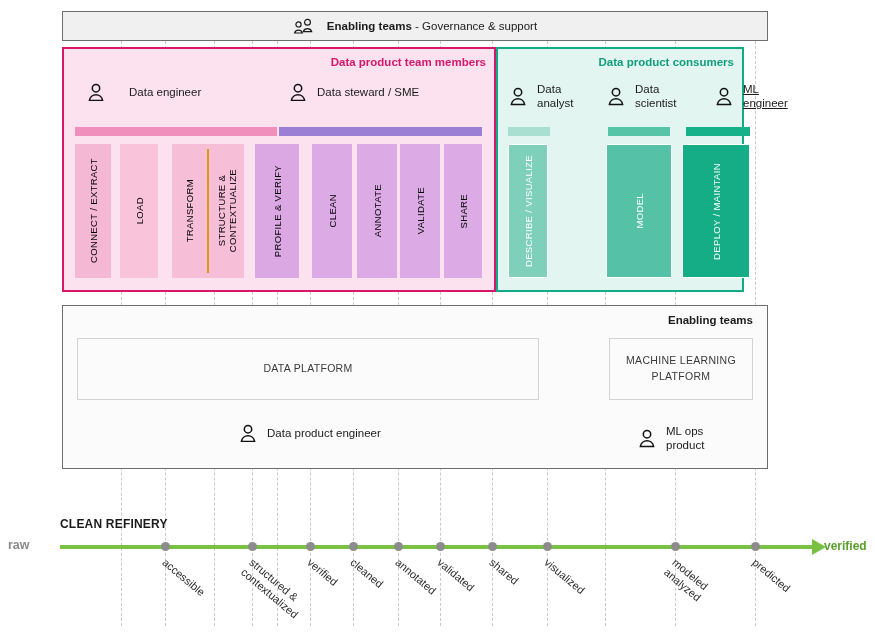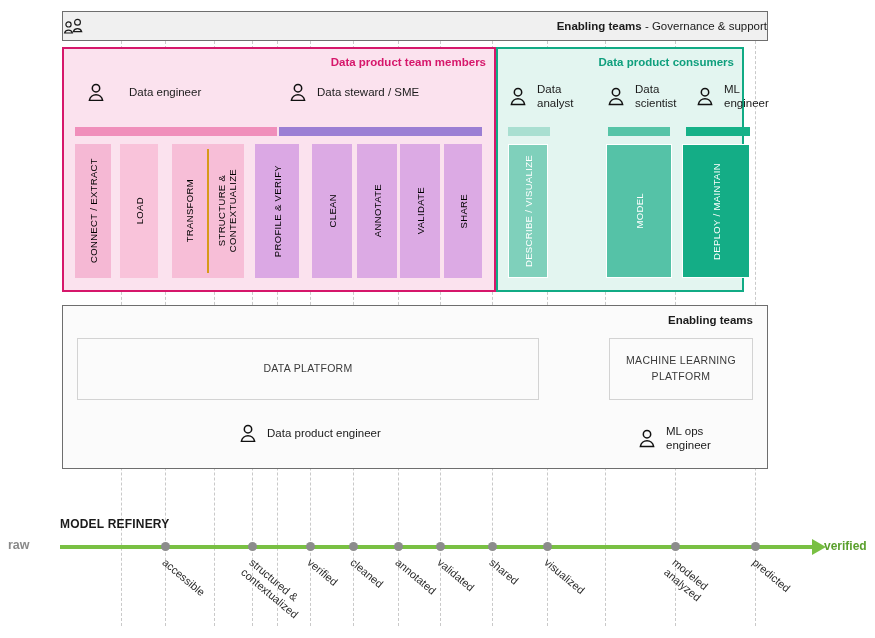--- a/index.html
+++ b/index.html
@@ -19,21 +19,21 @@
     width:0;
     border-left:1px dashed #c9c9c9;
     top:36px; height:590px;
     z-index:0;
   }
 
   
   #enabling-banner {
     position:absolute; left:62px; top:11px; width:706px; height:30px;
     background:#f0f0f0; border:1.5px solid #6e6e6e;
-    display:flex; align-items:center; justify-content:space-between;
+    display:flex; align-items:center; justify-content:center;
     z-index:5;
   }
   #enabling-banner .txt { font-size:11.5px; color:#1b1b1b; white-space:nowrap; }
   #enabling-banner .txt b { font-weight:bold; }
   .ic-two { margin-right:12px; display:flex; align-items:flex-end; }
 
   
   #pink-zone {
     position:absolute; left:62px; top:47px; width:434px; height:245px;
     background:#fbe2ee; border:2px solid #d6176b; z-index:3;
@@ -233,21 +233,21 @@
       <div class="role" style="left:606px;top:82px;">
         <span>
           <svg width="20" height="18.400000000000002" viewBox="0 0 20 18">
             <circle cx="10" cy="5" r="3.7" fill="none" stroke="#111" stroke-width="1.5"></circle>
             <path d="M3.4 17.2 A6.7 6.7 0 0 1 16.6 17.2 Z" fill="none" stroke="#111" stroke-width="1.5"></path>
           </svg>
         </span>
         <span class="lbl">Data
 scientist</span>
       </div>
-      <div class="role" style="left:695px;top:82px;">
+      <div class="role" style="left:714px;top:82px;text-decoration:underline;">
         <span>
           <svg width="20" height="18.400000000000002" viewBox="0 0 20 18">
             <circle cx="10" cy="5" r="3.7" fill="none" stroke="#111" stroke-width="1.5"></circle>
             <path d="M3.4 17.2 A6.7 6.7 0 0 1 16.6 17.2 Z" fill="none" stroke="#111" stroke-width="1.5"></path>
           </svg>
         </span>
         <span class="lbl">ML
 engineer</span>
       </div>
       <div class="roleband" style="left:508px;top:127px;width:42px;background:#a9dfd1;"></div>
@@ -282,25 +282,25 @@
         <span class="lbl">Data product engineer</span>
       </div>
       <div class="role" style="left:574px;top:118px;">
         <span>
           <svg width="20" height="18.400000000000002" viewBox="0 0 20 18">
             <circle cx="10" cy="5" r="3.7" fill="none" stroke="#111" stroke-width="1.5"></circle>
             <path d="M3.4 17.2 A6.7 6.7 0 0 1 16.6 17.2 Z" fill="none" stroke="#111" stroke-width="1.5"></path>
           </svg>
         </span>
         <span class="lbl">ML ops
-engineer</span>
+product</span>
       </div>
     </div>
 
-  <div id="refinery-title">MODEL REFINERY</div>
+  <div id="refinery-title">CLEAN REFINERY</div>
   <div id="raw-lbl">raw</div>
   <div id="axis-line"></div>
   <div id="axis-arrow"></div>
   <div id="refined-lbl">verified</div>
   <div id="refinery-stages">
       <div class="dot" style="left:161px;"></div>
       <div class="stage-lbl" style="left:168px;">accessible</div>
       <div class="dot" style="left:248px;"></div>
       <div class="stage-lbl" style="left:255px;">structured &amp;
 contextualized</div>

